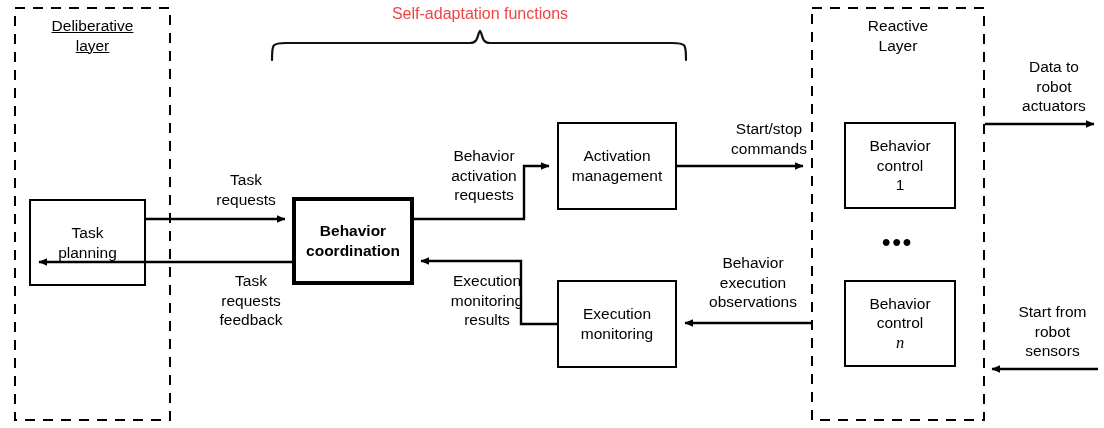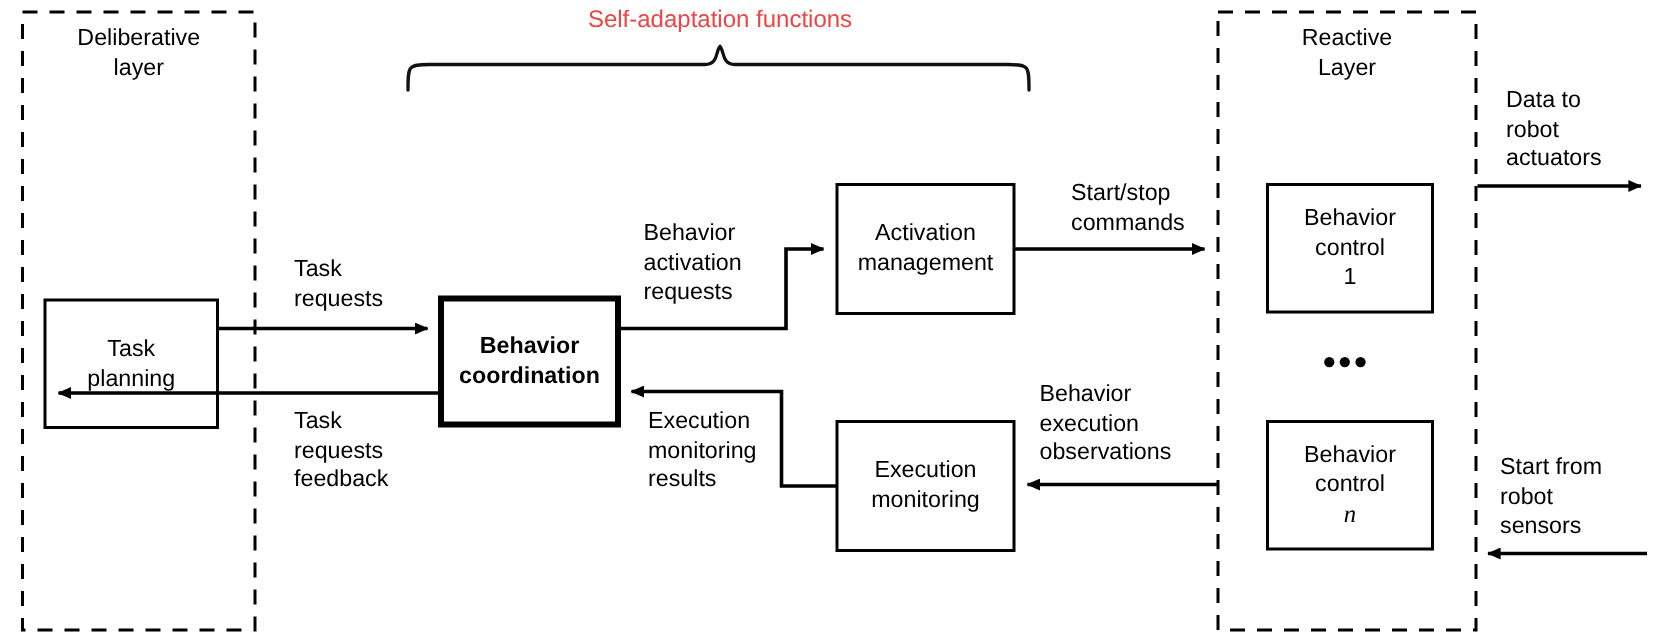--- a/index.html
+++ b/index.html
@@ -54,21 +54,21 @@
     font-family: "Liberation Sans", sans-serif;
     font-size: 15.5px;
     color: #000000;
     line-height: 1.26;
     white-space: pre-line;
   }
   .lbl-center {
     text-align: center;
   }
   .lbl-left {
-    text-align: left;
+    text-align: center;
   }
   .box-label {
     position: absolute;
     display: flex;
     align-items: center;
     justify-content: center;
     text-align: center;
     font-family: "Liberation Sans", sans-serif;
     font-size: 15.5px;
     color: #000000;
@@ -139,21 +139,21 @@
 
     <path class="conn" marker-end="url(#arrowhead-left)" d="M812,323 L685,323"></path>
 
     <path class="conn" marker-end="url(#arrowhead)" d="M985,124 L1094,124"></path>
 
     <path class="conn" marker-end="url(#arrowhead-left)" d="M1098,369 L992,369"></path>
   </svg>
 
   <div class="title-lbl" style="left: 355px; top: 5px; width: 250px;">Self-adaptation functions</div>
 
-  <div class="lbl lbl-center" style="left: 25px; top: 16px; width: 135px;">Deliberative
+  <div class="lbl lbl-center" style="left: 25px; top: 16px; width: 135px; text-decoration: underline;">Deliberative
 layer</div>
   <div class="lbl lbl-center" style="left: 820px; top: 16px; width: 156px;">Reactive
 Layer</div>
 
   <div class="box-label" style="left: 30px; top: 200px; width: 115px; height: 85px;">Task
 planning</div>
 
   <div class="box-label box-label-bold" style="left: 294px; top: 199px; width: 118px; height: 84px;">Behavior
 coordination</div>
 

